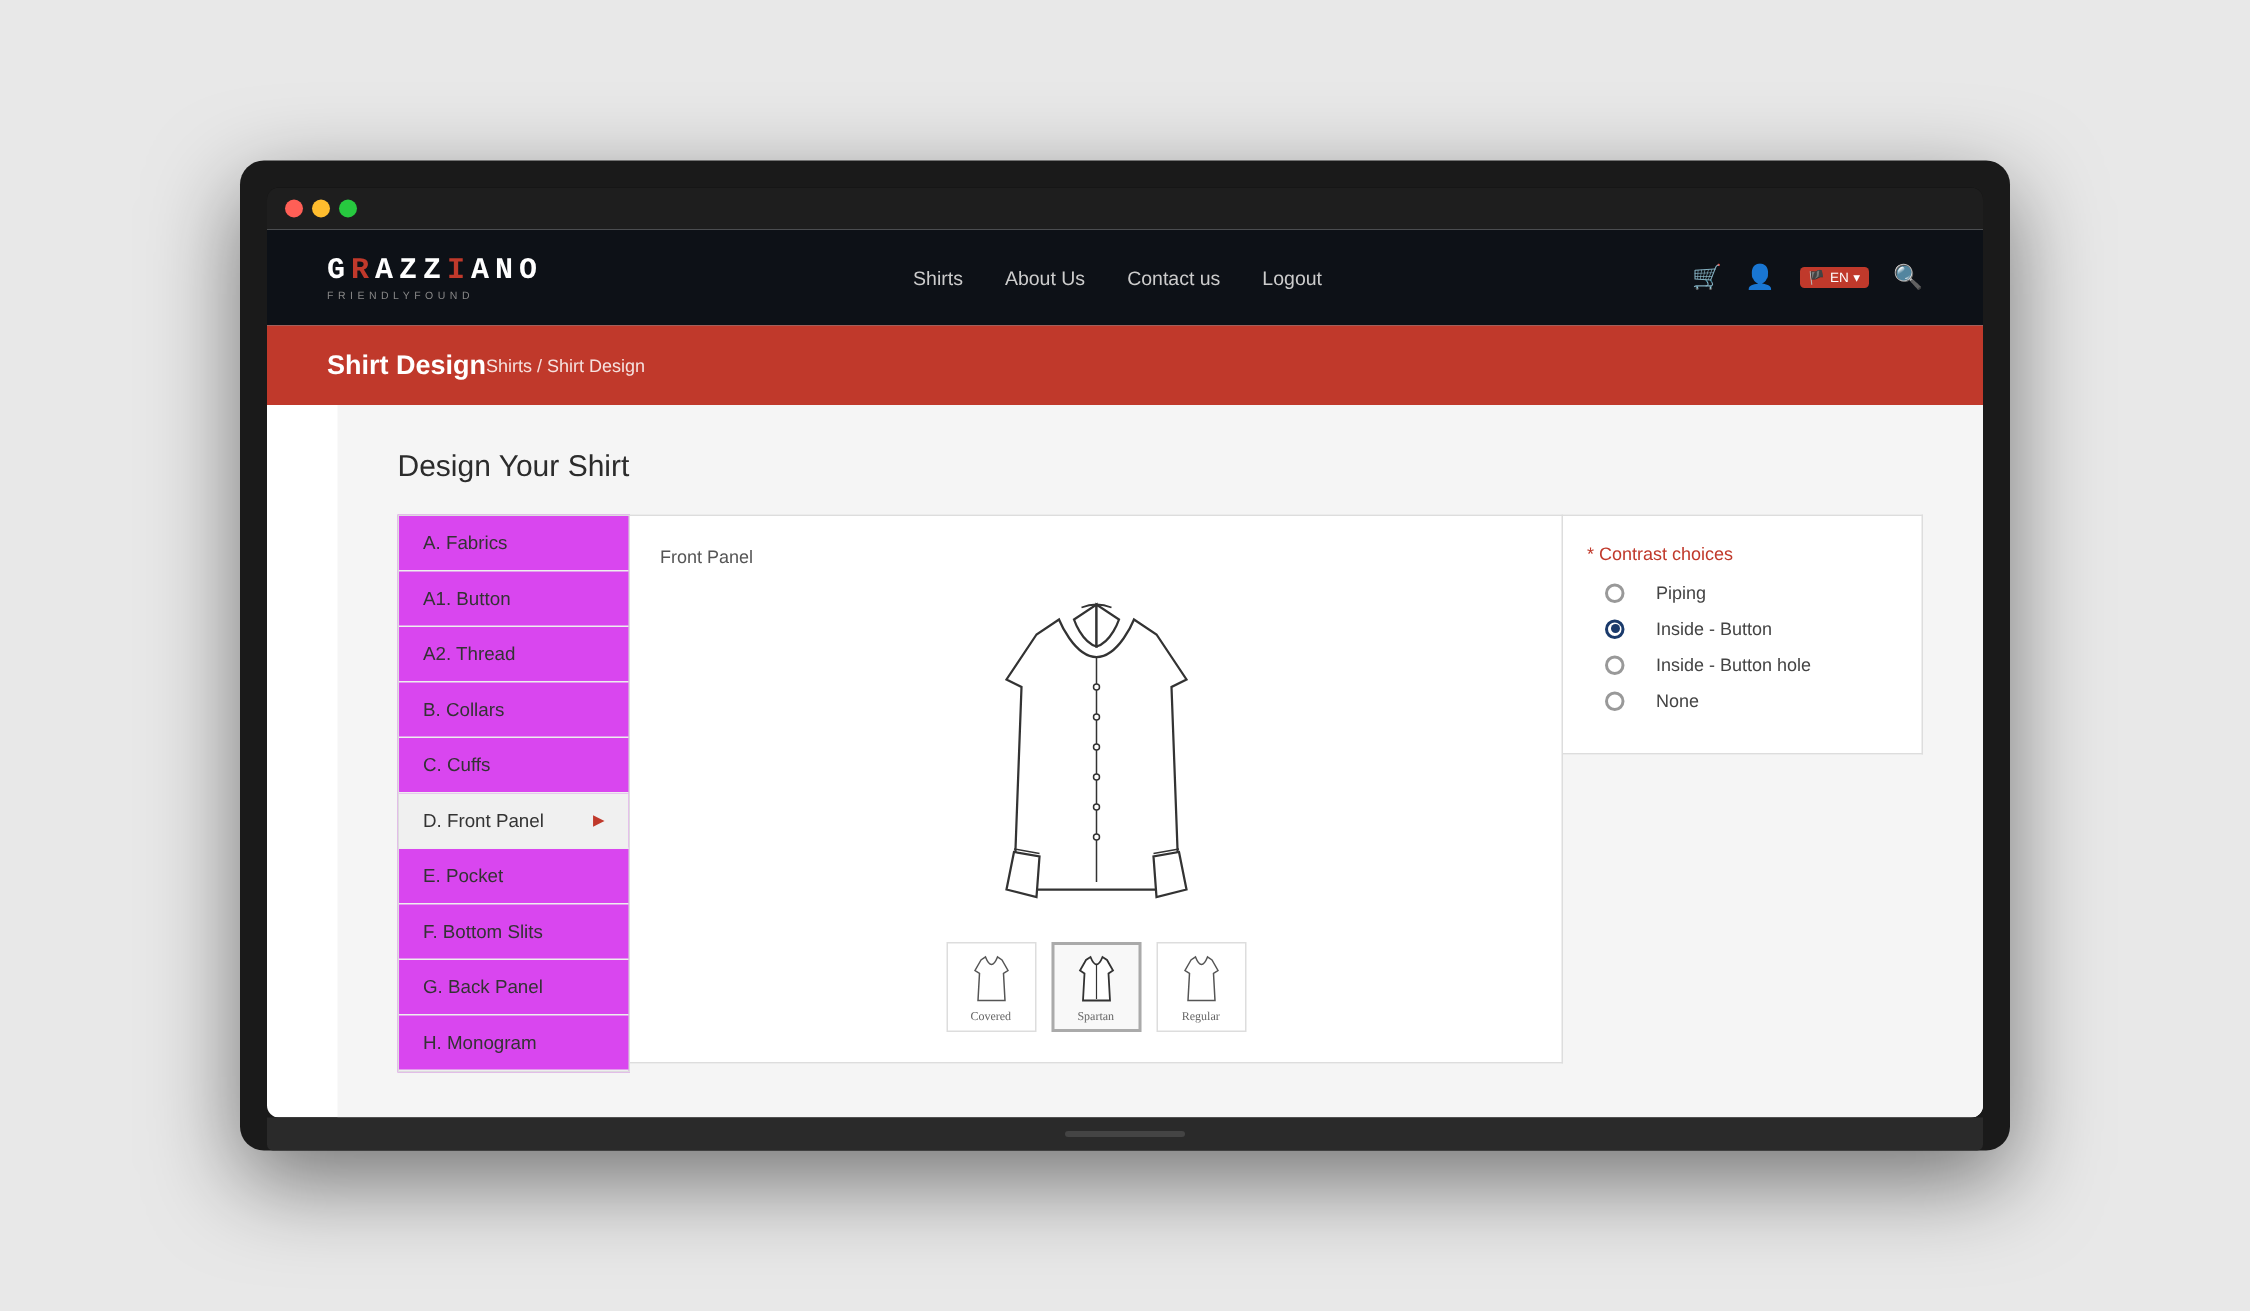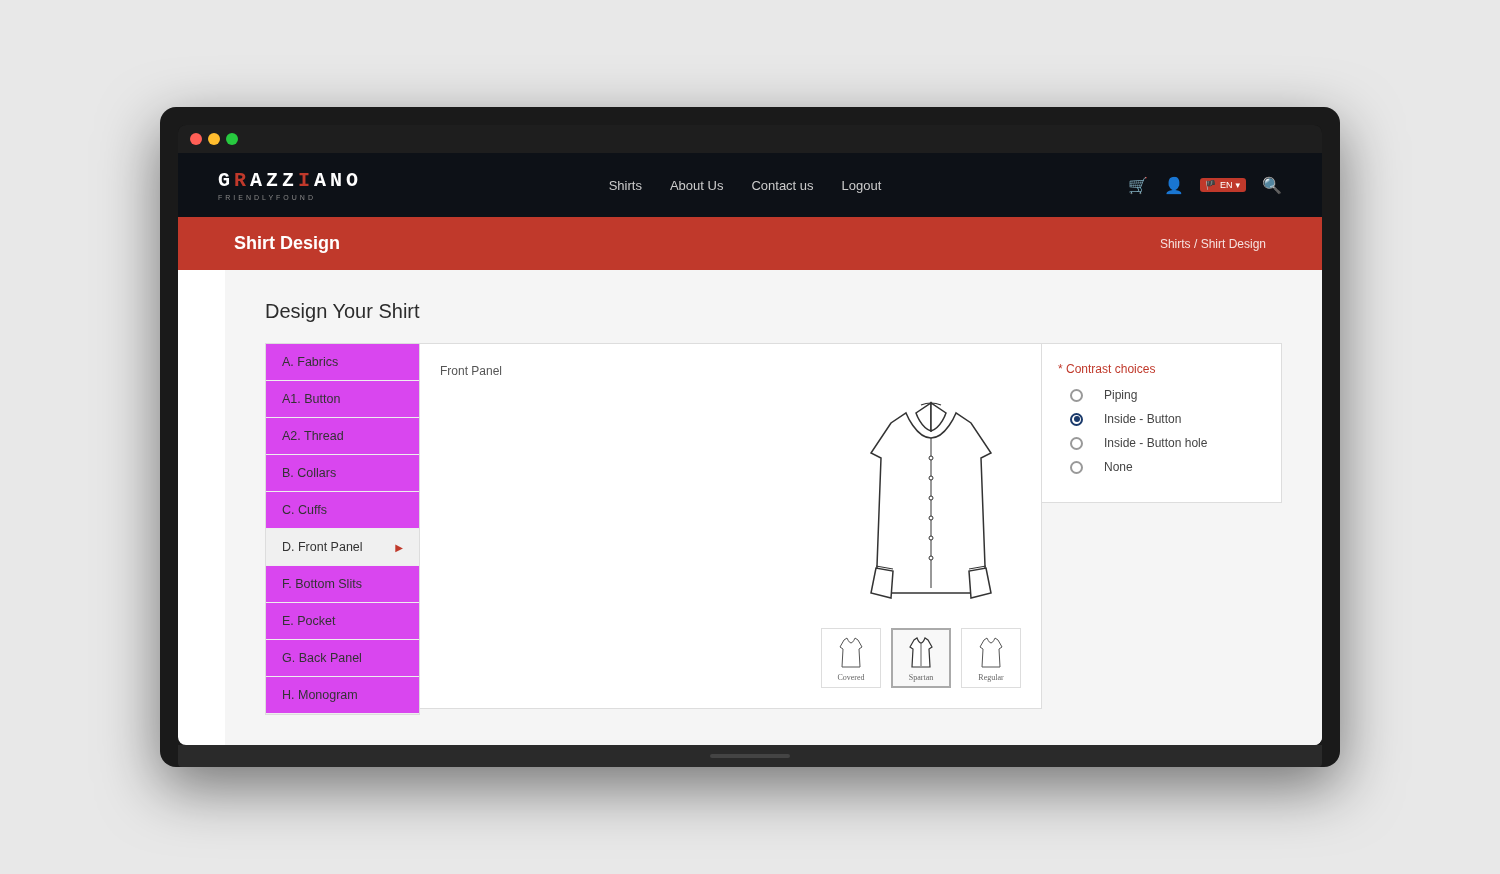--- a/index.html
+++ b/index.html
@@ -121,24 +121,23 @@
       border-radius: 3px;
       display: flex;
       align-items: center;
       gap: 3px;
       cursor: pointer;
     }
 
     
     .page-header {
       background: #c0392b;
-      padding: 16px 56px;
-      display: flex;
-      align-items: center;
-      justify-content: space-between;
+      padding: 16px 40px;
+      display: flex;
+      align-items: center;
     }
 
     .page-title {
       color: #fff;
       font-size: 18px;
       font-weight: 600;
     }
 
     .breadcrumb {
       color: rgba(255,255,255,0.85);
@@ -201,21 +200,21 @@
 
     
     .center-panel {
       flex: 1;
       background: #fff;
       border: 1px solid #ddd;
       border-left: none;
       padding: 20px;
       display: flex;
       flex-direction: column;
-      align-items: flex-end;
+      align-items: center;
       min-height: 340px;
     }
 
     .panel-label {
       font-size: 12px;
       color: #555;
       align-self: flex-start;
       margin-bottom: 10px;
     }
 
@@ -399,24 +398,24 @@
                 <span>B. Collars</span>
               </div>
               <div class="sidebar-item">
                 <span>C. Cuffs</span>
               </div>
               <div class="sidebar-item active">
                 <span>D. Front Panel</span>
                 <span class="sidebar-arrow">▶</span>
               </div>
               <div class="sidebar-item">
+                <span>E. Pocket</span>
+              </div>
+              <div class="sidebar-item">
                 <span>F. Bottom Slits</span>
-              </div>
-              <div class="sidebar-item">
-                <span>E. Pocket</span>
               </div>
               <div class="sidebar-item">
                 <span>G. Back Panel</span>
               </div>
               <div class="sidebar-item">
                 <span>H. Monogram</span>
               </div>
             </div>
 
             <div class="center-panel">

